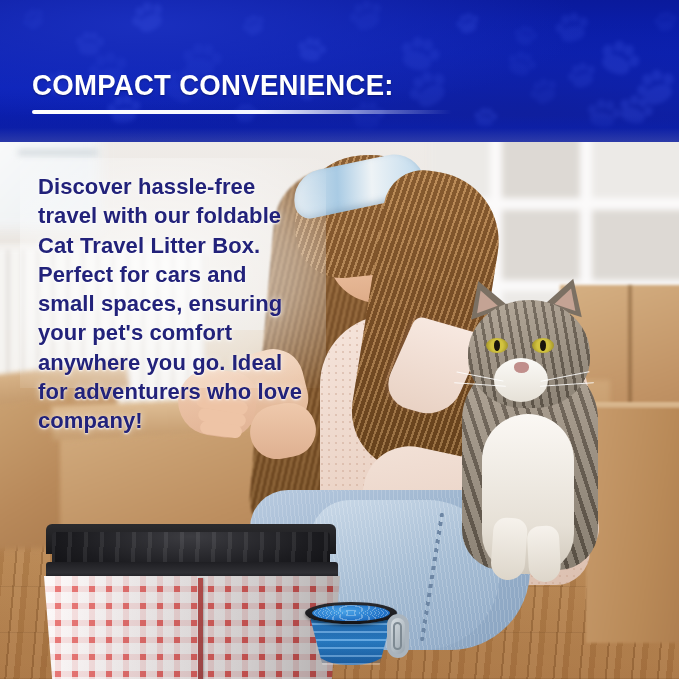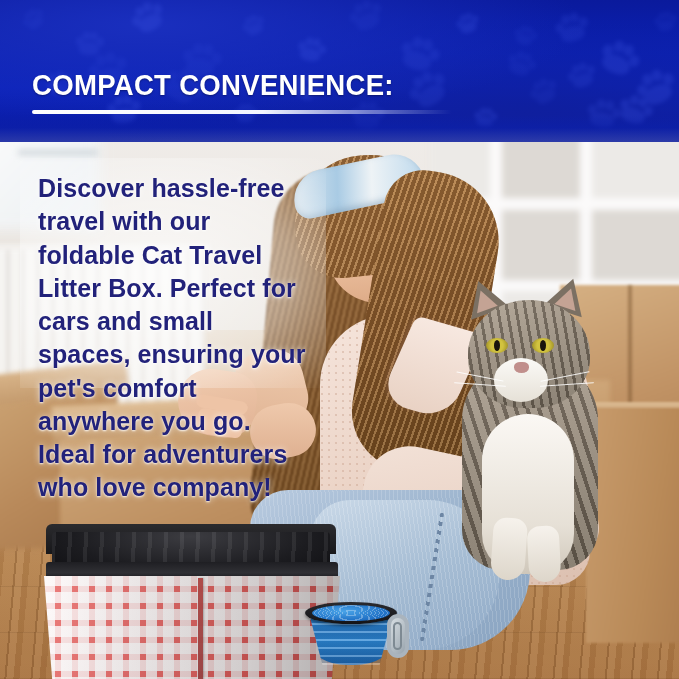--- a/index.html
+++ b/index.html
@@ -299,21 +299,21 @@
           line-height:1.06; transform:scaleX(.95); transform-origin:left center;
           text-shadow:0 1px 2px rgba(0,0,0,.35); }
   .ttl2 { font-size:40px; font-weight:700; color:#ffffff; letter-spacing:-.2px;
           line-height:1.1; margin-top:2px; text-shadow:0 2px 3px rgba(0,0,0,.35); }
   .rule { position:absolute; left:32px; top:110px; width:420px; height:4px;
           background:linear-gradient(90deg,#ffffff 0%,#f2f5ff 55%,rgba(255,255,255,0) 100%);
           border-radius:2px; }
 
   
   .copy { position:absolute; left:38px; top:172px; width:268px;
-          font-size:25px; line-height:1.33; font-weight:600;
+          font-size:22px; line-height:1.33; font-weight:600;
           color:#22227a; letter-spacing:.1px;
           text-shadow:0 1px 2px rgba(255,255,255,.85), 0 0 7px rgba(255,255,255,.75); }
   .copy-veil { position:absolute; left:20px; top:158px; width:306px; height:230px;
           background:radial-gradient(ellipse at 45% 50%, rgba(255,255,255,.72) 0%,
                      rgba(255,255,255,.40) 58%, rgba(255,255,255,0) 100%); }
 </style>
 </head>
 <body>
 
 <div id="stage">

